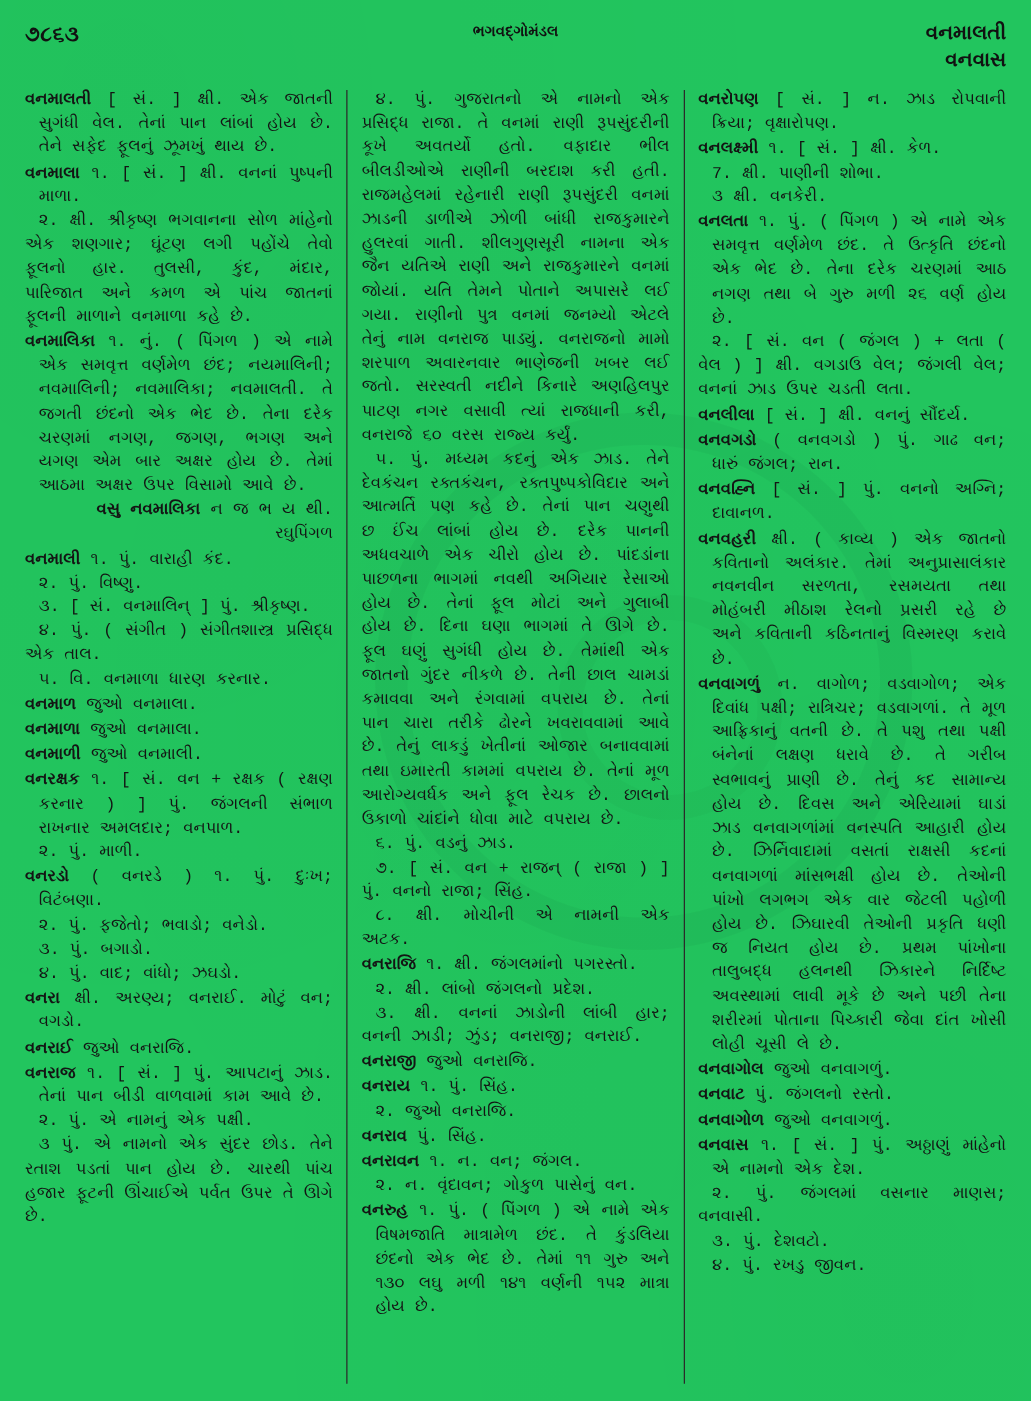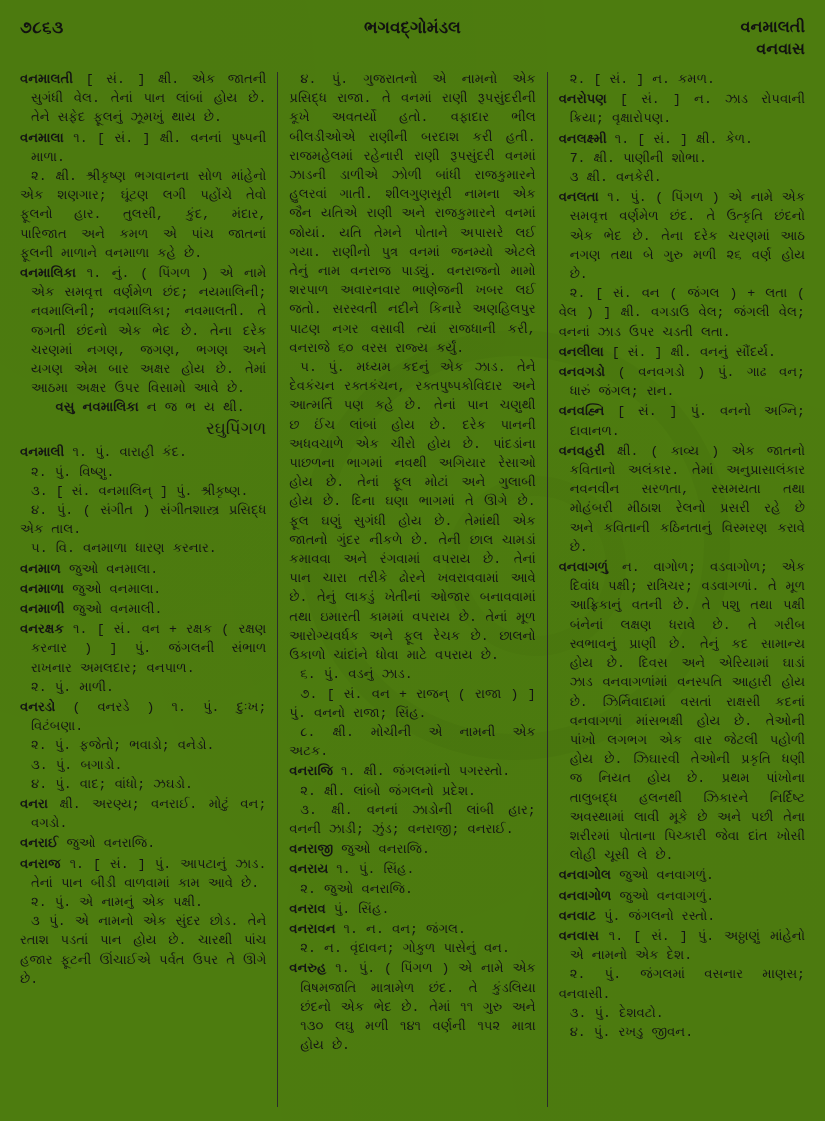--- a/index.html
+++ b/index.html
@@ -7,21 +7,21 @@
     padding: 0;
     background: #ffffff;
   }
   body {
     font-family: "Liberation Serif", "DejaVu Serif", serif;
   }
   #page {
     position: relative;
     width: 825px;
     height: 1121px;
-    background: #4d7c0f;
+    background: #22c55e;
     overflow: hidden;
     box-sizing: border-box;
   }
   
   #scan-watermark {
     position: absolute;
     left: 300px;
     top: 330px;
     width: 430px;
     height: 430px;
@@ -67,21 +67,21 @@
     font-weight: bold;
     letter-spacing: 0.4px;
     color: #111;
   }
   #book-title {
     position: absolute;
     left: 0;
     right: 0;
     top: 2px;
     text-align: center;
-    font-size: 17px;
+    font-size: 12px;
     font-weight: bold;
     color: #111;
   }
   #guide-words {
     position: absolute;
     right: 6px;
     top: 0;
     text-align: right;
     line-height: 1.35;
   }
@@ -129,27 +129,27 @@
   }
   .para.hang {
     padding-left: 11px;
     text-indent: -11px;
   }
   .para.indent {
     text-indent: 11px;
   }
   .para.credit {
     text-align: right;
-    font-size: 17px;
+    font-size: 13px;
     text-indent: 0;
     padding-left: 0;
   }
   .para.verse {
     text-indent: 14px;
-    text-align: center;
+    text-align: right;
   }
   .hw {
     font-weight: bold;
   }
   .vs {
     font-weight: bold;
   }
 </style>
 </head>
 <body>
@@ -248,23 +248,20 @@
           <p class="para hang"><span class="hw">વનરાવન</span><span> ૧. ન. વન; જંગલ.</span></p>
           <p class="para indent"><span>૨. ન. વૃંદાવન; ગોકુળ પાસેનું વન.</span></p>
         </div>
         <div class="entry">
           <p class="para hang"><span class="hw">વનરુહ</span><span> ૧. પું. ( પિંગળ ) એ નામે એક વિષમજાતિ માત્રામેળ છંદ. તે કુંડલિયા છંદનો એક ભેદ છે. તેમાં ૧૧ ગુરુ અને ૧૩૦ લઘુ મળી ૧૪૧ વર્ણની ૧૫૨ માત્રા હોય છે.</span></p>
         </div>
       </div>
       <div class="col-rule"></div>
       <div class="column">
         <div class="entry">
-          <p class="para indent"><span>૨. [ સં. ] ન. કમળ.</span></p>
-        </div>
-        <div class="entry">
           <p class="para hang"><span class="hw">વનરોપણ</span><span> [ સં. ] ન. ઝાડ રોપવાની ક્રિયા; વૃક્ષારોપણ.</span></p>
         </div>
         <div class="entry">
           <p class="para hang"><span class="hw">વનલક્ષ્મી</span><span> ૧. [ સં. ] ક્ષી. કેળ.</span></p>
           <p class="para indent"><span>7. ક્ષી. પાણીની શોભા.</span></p>
           <p class="para indent"><span>૩ ક્ષી. વનકેરી.</span></p>
         </div>
         <div class="entry">
           <p class="para hang"><span class="hw">વનલતા</span><span> ૧. પું. ( પિંગળ ) એ નામે એક સમવૃત્ત વર્ણમેળ છંદ. તે ઉત્કૃતિ છંદનો એક ભેદ છે. તેના દરેક ચરણમાં આઠ નગણ તથા બે ગુરુ મળી ૨૬ વર્ણ હોય છે.</span></p>
           <p class="para indent"><span>૨. [ સં. વન ( જંગલ ) + લતા ( વેલ ) ] ક્ષી. વગડાઉ વેલ; જંગલી વેલ; વનનાં ઝાડ ઉપર ચડતી લતા.</span></p>
@@ -281,24 +278,24 @@
         <div class="entry">
           <p class="para hang"><span class="hw">વનવહરી</span><span> ક્ષી. ( કાવ્ય ) એક જાતનો કવિતાનો અલંકાર. તેમાં અનુપ્રાસાલંકાર નવનવીન સરળતા, રસમયતા તથા મોહંબરી મીઠાશ રેલનો પ્રસરી રહે છે અને કવિતાની કઠિનતાનું વિસ્મરણ કરાવે છે.</span></p>
         </div>
         <div class="entry">
           <p class="para hang"><span class="hw">વનવાગળું</span><span> ન. વાગોળ; વડવાગોળ; એક દિવાંધ પક્ષી; રાત્રિચર; વડવાગળાં. તે મૂળ આફ્રિકાનું વતની છે. તે પશુ તથા પક્ષી બંનેનાં લક્ષણ ધરાવે છે. તે ગરીબ સ્વભાવનું પ્રાણી છે. તેનું કદ સામાન્ય હોય છે. દિવસ અને એરિયામાં ઘાડાં ઝાડ વનવાગળાંમાં વનસ્પતિ આહારી હોય છે. ઝિર્નિવાદામાં વસતાં રાક્ષસી કદનાં વનવાગળાં માંસભક્ષી હોય છે. તેઓની પાંખો લગભગ એક વાર જેટલી પહોળી હોય છે. ઝિઘારવી તેઓની પ્રકૃતિ ધણી જ નિયત હોય છે. પ્રથમ પાંખોના તાલુબદ્ધ હલનથી ઝિકારને નિર્દિષ્ટ અવસ્થામાં લાવી મૂકે છે અને પછી તેના શરીરમાં પોતાના પિચ્કારી જેવા દાંત ખોસી લોહી ચૂસી લે છે.</span></p>
         </div>
         <div class="entry">
           <p class="para hang"><span class="hw">વનવાગોલ</span><span> જુઓ વનવાગળું.</span></p>
         </div>
         <div class="entry">
+          <p class="para hang"><span class="hw">વનવાટ</span><span> પું. જંગલનો રસ્તો.</span></p>
+        </div>
+        <div class="entry">
           <p class="para hang"><span class="hw">વનવાગોળ</span><span> જુઓ વનવાગળું.</span></p>
-        </div>
-        <div class="entry">
-          <p class="para hang"><span class="hw">વનવાટ</span><span> પું. જંગલનો રસ્તો.</span></p>
         </div>
         <div class="entry">
           <p class="para hang"><span class="hw">વનવાસ</span><span> ૧. [ સં. ] પું. અઠ્ઠાણું માંહેનો એ નામનો એક દેશ.</span></p>
           <p class="para indent"><span>૨. પું. જંગલમાં વસનાર માણસ; વનવાસી.</span></p>
           <p class="para indent"><span>૩. પું. દેશવટો.</span></p>
           <p class="para indent"><span>૪. પું. રખડુ જીવન.</span></p>
         </div>
       </div>
     </div>
 

